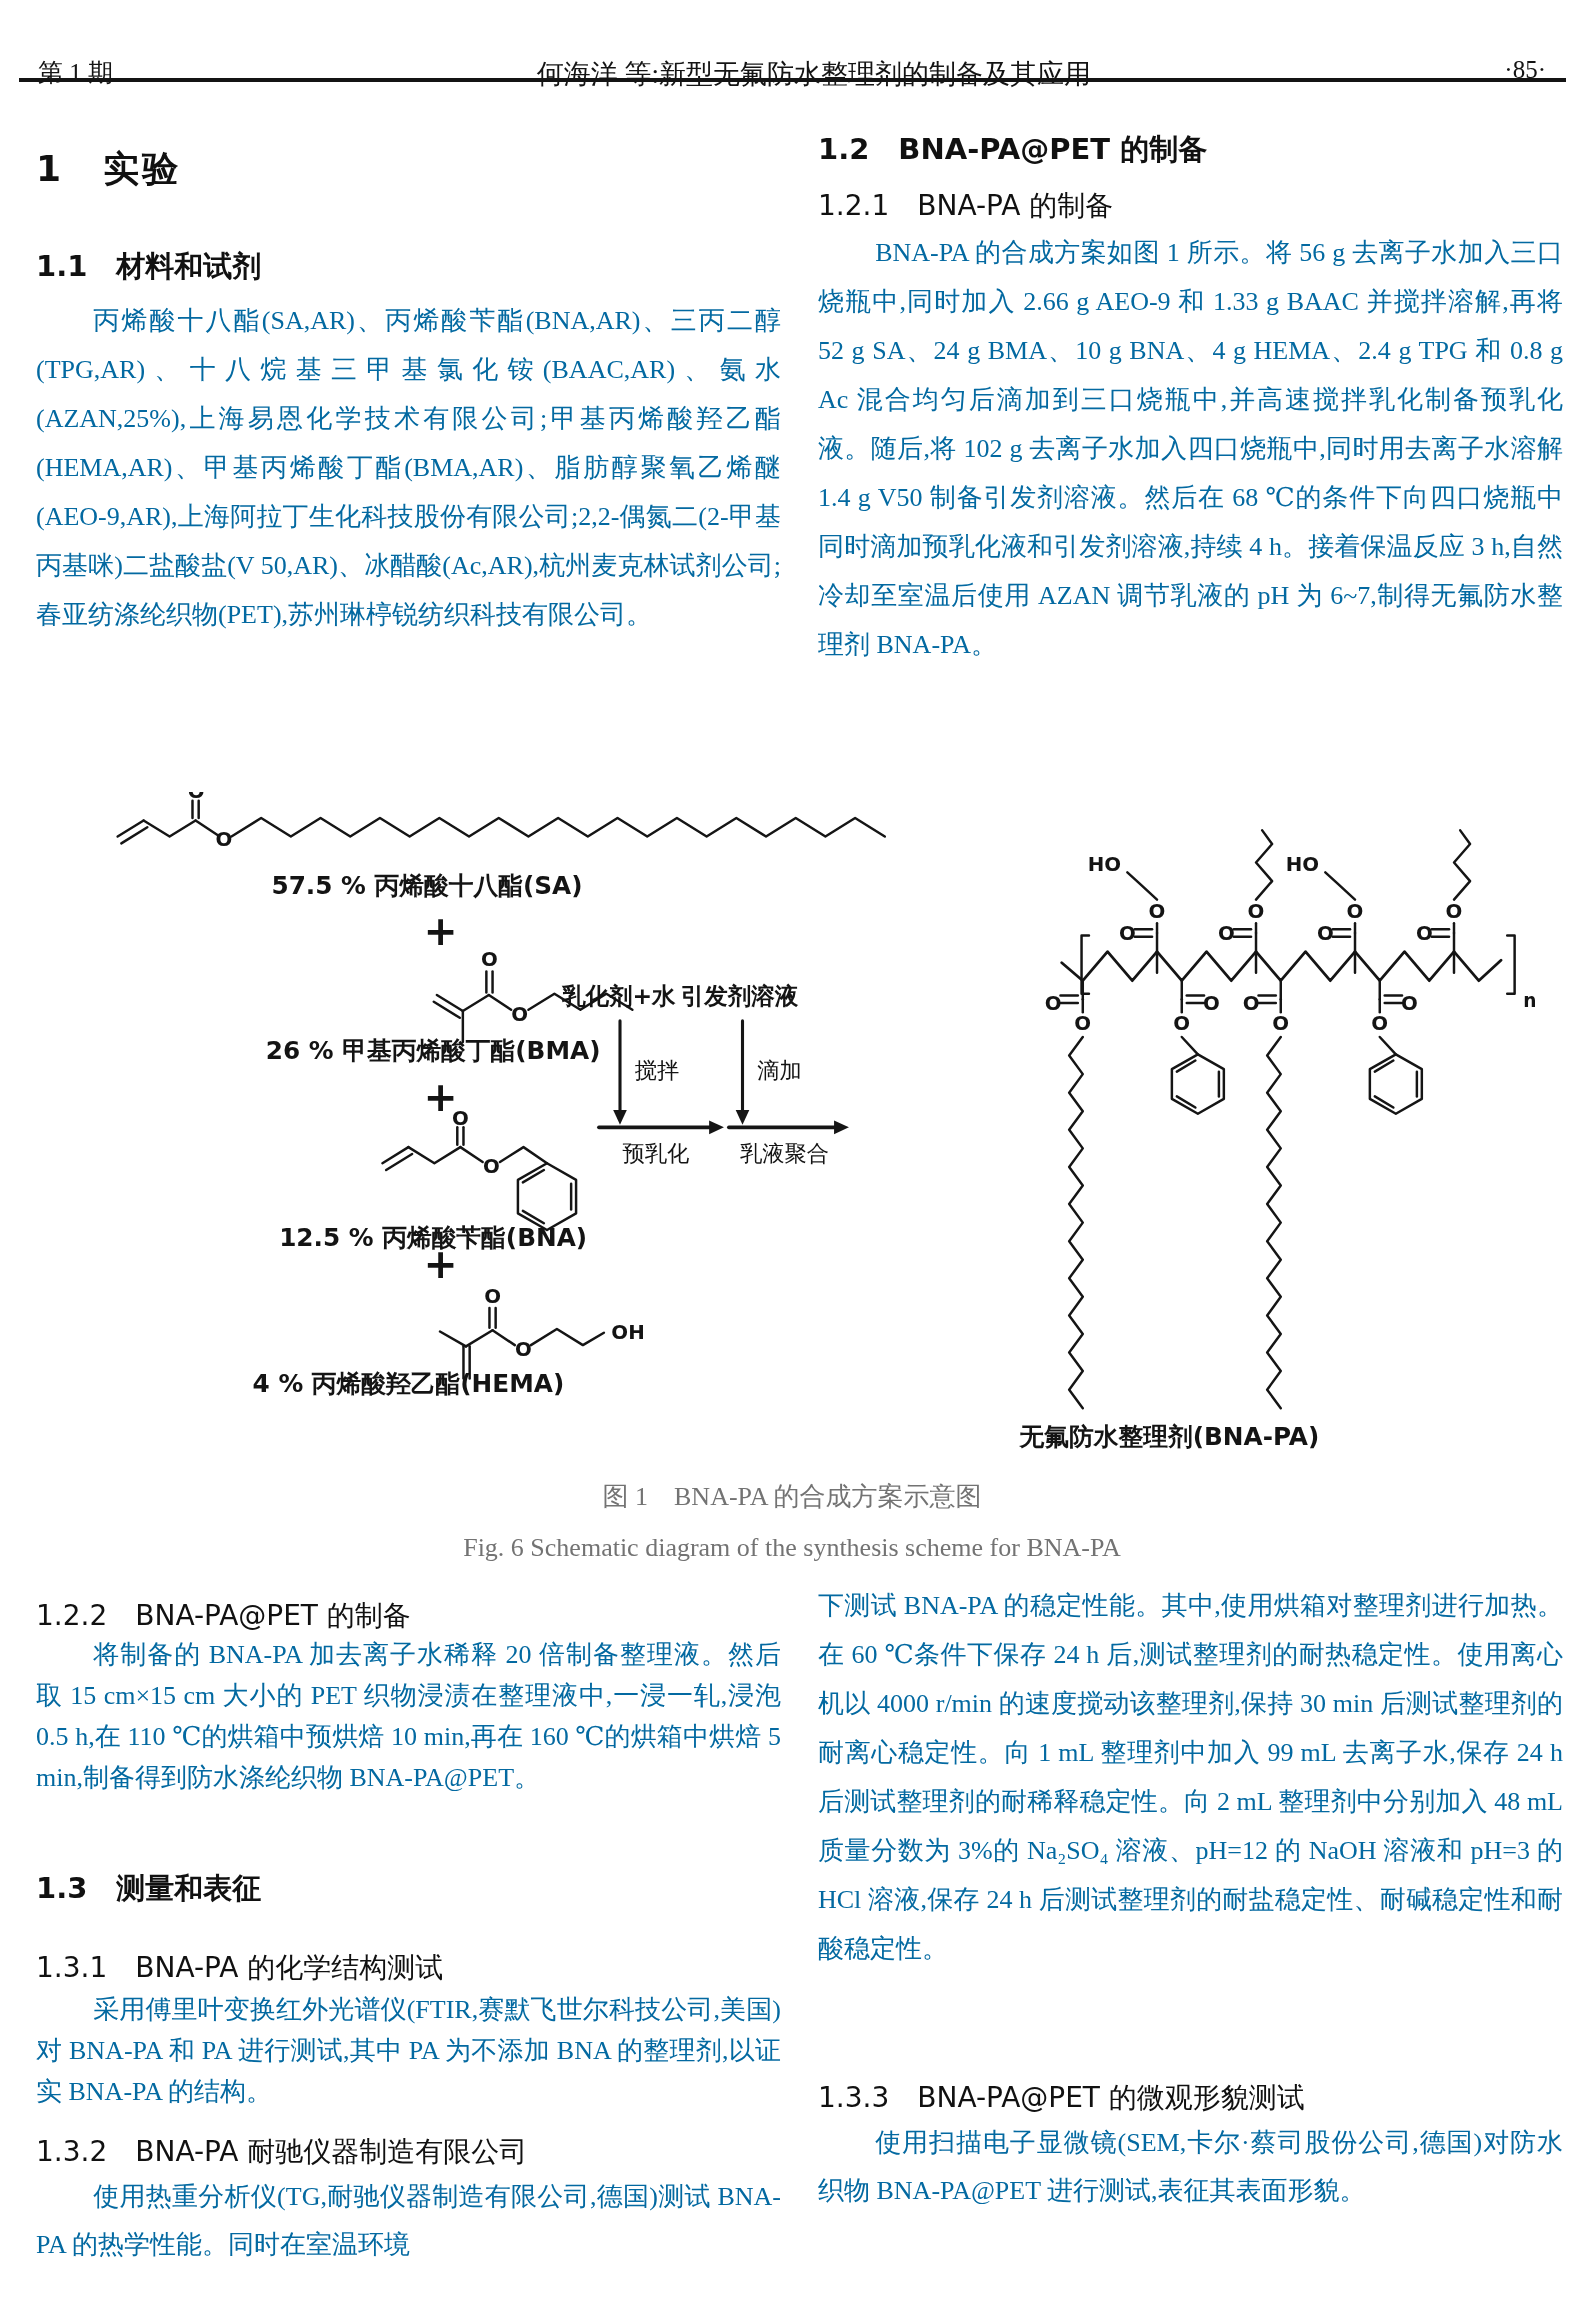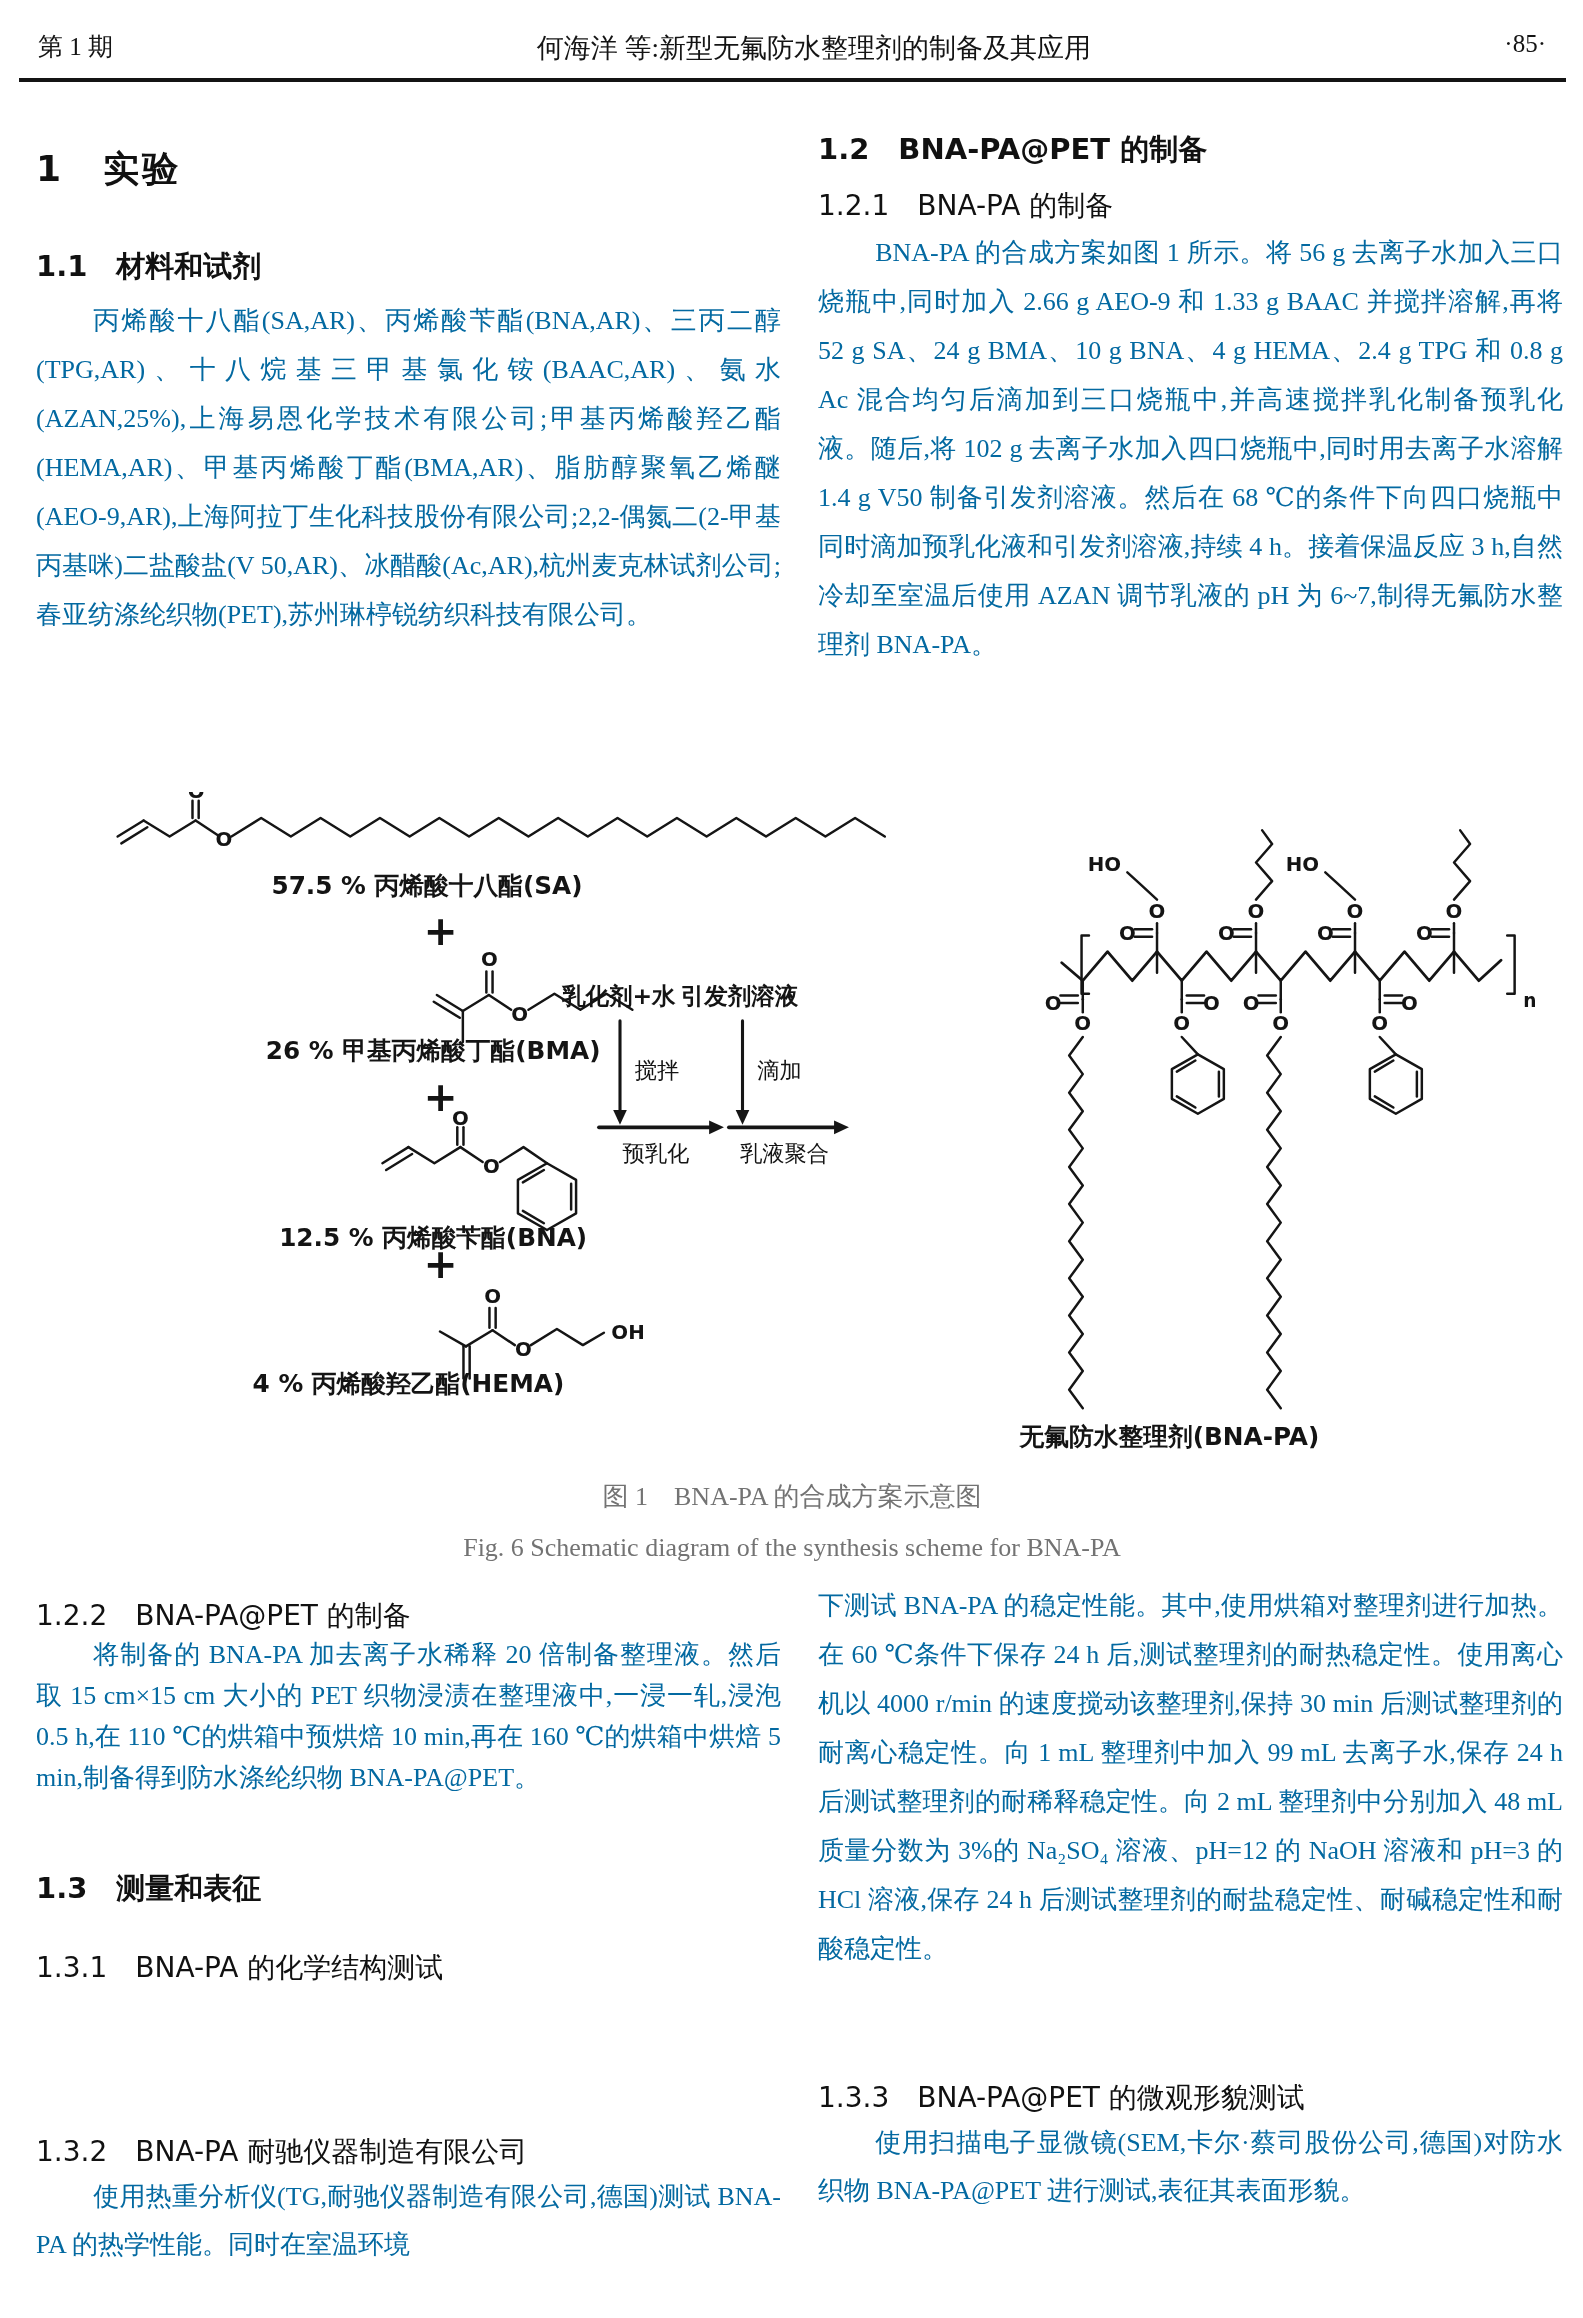--- a/index.html
+++ b/index.html
@@ -1,19 +1,19 @@
 <!DOCTYPE html>
 <html style="font-size:10px"><head>
 <meta charset="utf-8">
 <style>
   html,body{margin:0;padding:0;background:#888;}
   .page{position:relative;width:1584px;height:2319px;background:#ffffff;color:#111;
         font-family:"Liberation Serif","DejaVu Serif",serif;overflow:hidden;}
   .abs{position:absolute;}
-  .hdr-txt{font-size:25px;color:#141414;}
+  .hdr-txt{font-size:25px;color:#141414;margin-top:26px;}
   .hdr-rule{background:#141414;}
   .h1{font-family:"DejaVu Sans","Liberation Sans",sans-serif;font-weight:700;font-size:36px;letter-spacing:3.1px;}
   .h2{font-family:"DejaVu Sans","Liberation Sans",sans-serif;font-weight:700;font-size:29px;}
   .h3{font-family:"DejaVu Sans","Liberation Sans",sans-serif;font-weight:400;font-size:28px;}
   .para{font-size:26px;line-height:49px;text-align:justify;text-indent:2.2em;color:#0369a1;}
   .para.cont{text-indent:0;}
   .lh76{line-height:41px;} .lh78{line-height:48px;}
   .cap{font-size:26px;text-align:center;color:#737373;}
   svg text{fill:#141414;}
   .atom{font-family:"DejaVu Sans","Liberation Sans",sans-serif;font-size:32px;font-weight:600;}
@@ -34,20 +34,21 @@
   <div class="abs hdr-rule" style="left:18.6px;top:78px;width:1547px;height:4.3px;"></div>
 
   <div class="abs h1" style="left:36px;top:145px;">1　实验</div>
   <div class="abs h2" style="left:36px;top:247px;">1.1　材料和试剂</div>
   <div class="abs para" style="left:36px;top:296px;width:745px;">丙烯酸十八酯(SA,AR)、丙烯酸苄酯(BNA,AR)、三丙二醇(TPG,AR)、十八烷基三甲基氯化铵(BAAC,AR)、氨水(AZAN,25%),上海易恩化学技术有限公司;甲基丙烯酸羟乙酯(HEMA,AR)、甲基丙烯酸丁酯(BMA,AR)、脂肪醇聚氧乙烯醚(AEO-9,AR),上海阿拉丁生化科技股份有限公司;2,2-偶氮二(2-甲基丙基咪)二盐酸盐(V 50,AR)、冰醋酸(Ac,AR),杭州麦克林试剂公司;春亚纺涤纶织物(PET),苏州琳楟锐纺织科技有限公司。</div>
 
   <div class="abs h3" style="left:36px;top:1597px;">1.2.2　BNA-PA@PET 的制备</div>
   <div class="abs para lh76" style="left:36px;top:1634px;width:745px;">将制备的 BNA-PA 加去离子水稀释 20 倍制备整理液。然后取 15 cm×15 cm 大小的 PET 织物浸渍在整理液中,一浸一轧,浸泡 0.5 h,在 110 ℃的烘箱中预烘焙 10 min,再在 160 ℃的烘箱中烘焙 5 min,制备得到防水涤纶织物 BNA-PA@PET。</div>
   <div class="abs h2" style="left:36px;top:1869px;">1.3　测量和表征</div>
   <div class="abs h3" style="left:36px;top:1949px;">1.3.1　BNA-PA 的化学结构测试</div>
+  <div class="abs para lh76" style="left:36px;top:1989px;width:745px;">采用傅里叶变换红外光谱仪(FTIR,赛默飞世尔科技公司,美国)对 BNA-PA 和 PA 进行测试,其中 PA 为不添加 BNA 的整理剂,以证实 BNA-PA 的结构。</div>
   <div class="abs h3" style="left:36px;top:2133px;">1.3.2　BNA-PA 耐驰仪器制造有限公司</div>
   <div class="abs para lh78" style="left:36px;top:2173px;width:745px;">使用热重分析仪(TG,耐驰仪器制造有限公司,德国)测试 BNA-PA 的热学性能。同时在室温环境</div>
 
   <div class="abs h2" style="left:818px;top:130px;">1.2　BNA-PA@PET 的制备</div>
   <div class="abs h3" style="left:818px;top:187px;">1.2.1　BNA-PA 的制备</div>
   <div class="abs para" style="left:818px;top:228px;width:745px;">BNA-PA 的合成方案如图 1 所示。将 56 g 去离子水加入三口烧瓶中,同时加入 2.66 g AEO-9 和 1.33 g BAAC 并搅拌溶解,再将 52 g SA、24 g BMA、10 g BNA、4 g HEMA、2.4 g TPG 和 0.8 g Ac 混合均匀后滴加到三口烧瓶中,并高速搅拌乳化制备预乳化液。随后,将 102 g 去离子水加入四口烧瓶中,同时用去离子水溶解 1.4 g V50 制备引发剂溶液。然后在 68 ℃的条件下向四口烧瓶中同时滴加预乳化液和引发剂溶液,持续 4 h。接着保温反应 3 h,自然冷却至室温后使用 AZAN 调节乳液的 pH 为 6~7,制得无氟防水整理剂 BNA-PA。</div>
   <div class="abs para cont" style="left:818px;top:1581px;width:745px;">下测试 BNA-PA 的稳定性能。其中,使用烘箱对整理剂进行加热。在 60 ℃条件下保存 24 h 后,测试整理剂的耐热稳定性。使用离心机以 4000 r/min 的速度搅动该整理剂,保持 30 min 后测试整理剂的耐离心稳定性。向 1 mL 整理剂中加入 99 mL 去离子水,保存 24 h 后测试整理剂的耐稀释稳定性。向 2 mL 整理剂中分别加入 48 mL 质量分数为 3%的 Na₂SO₄ 溶液、pH=12 的 NaOH 溶液和 pH=3 的 HCl 溶液,保存 24 h 后测试整理剂的耐盐稳定性、耐碱稳定性和耐酸稳定性。</div>
   <div class="abs h3" style="left:818px;top:2079px;">1.3.3　BNA-PA@PET 的微观形貌测试</div>
   <div class="abs para lh78" style="left:818px;top:2119px;width:745px;">使用扫描电子显微镜(SEM,卡尔·蔡司股份公司,德国)对防水织物 BNA-PA@PET 进行测试,表征其表面形貌。</div>
 

